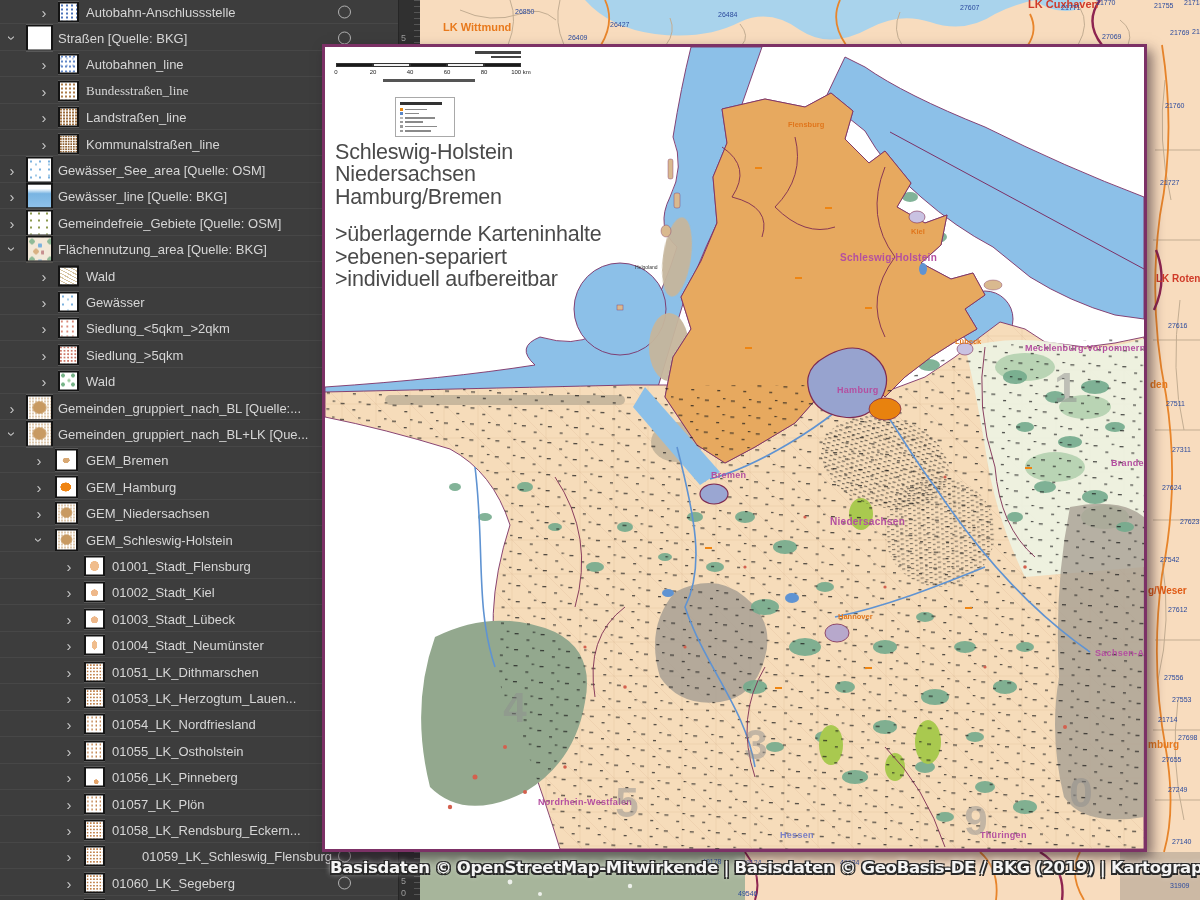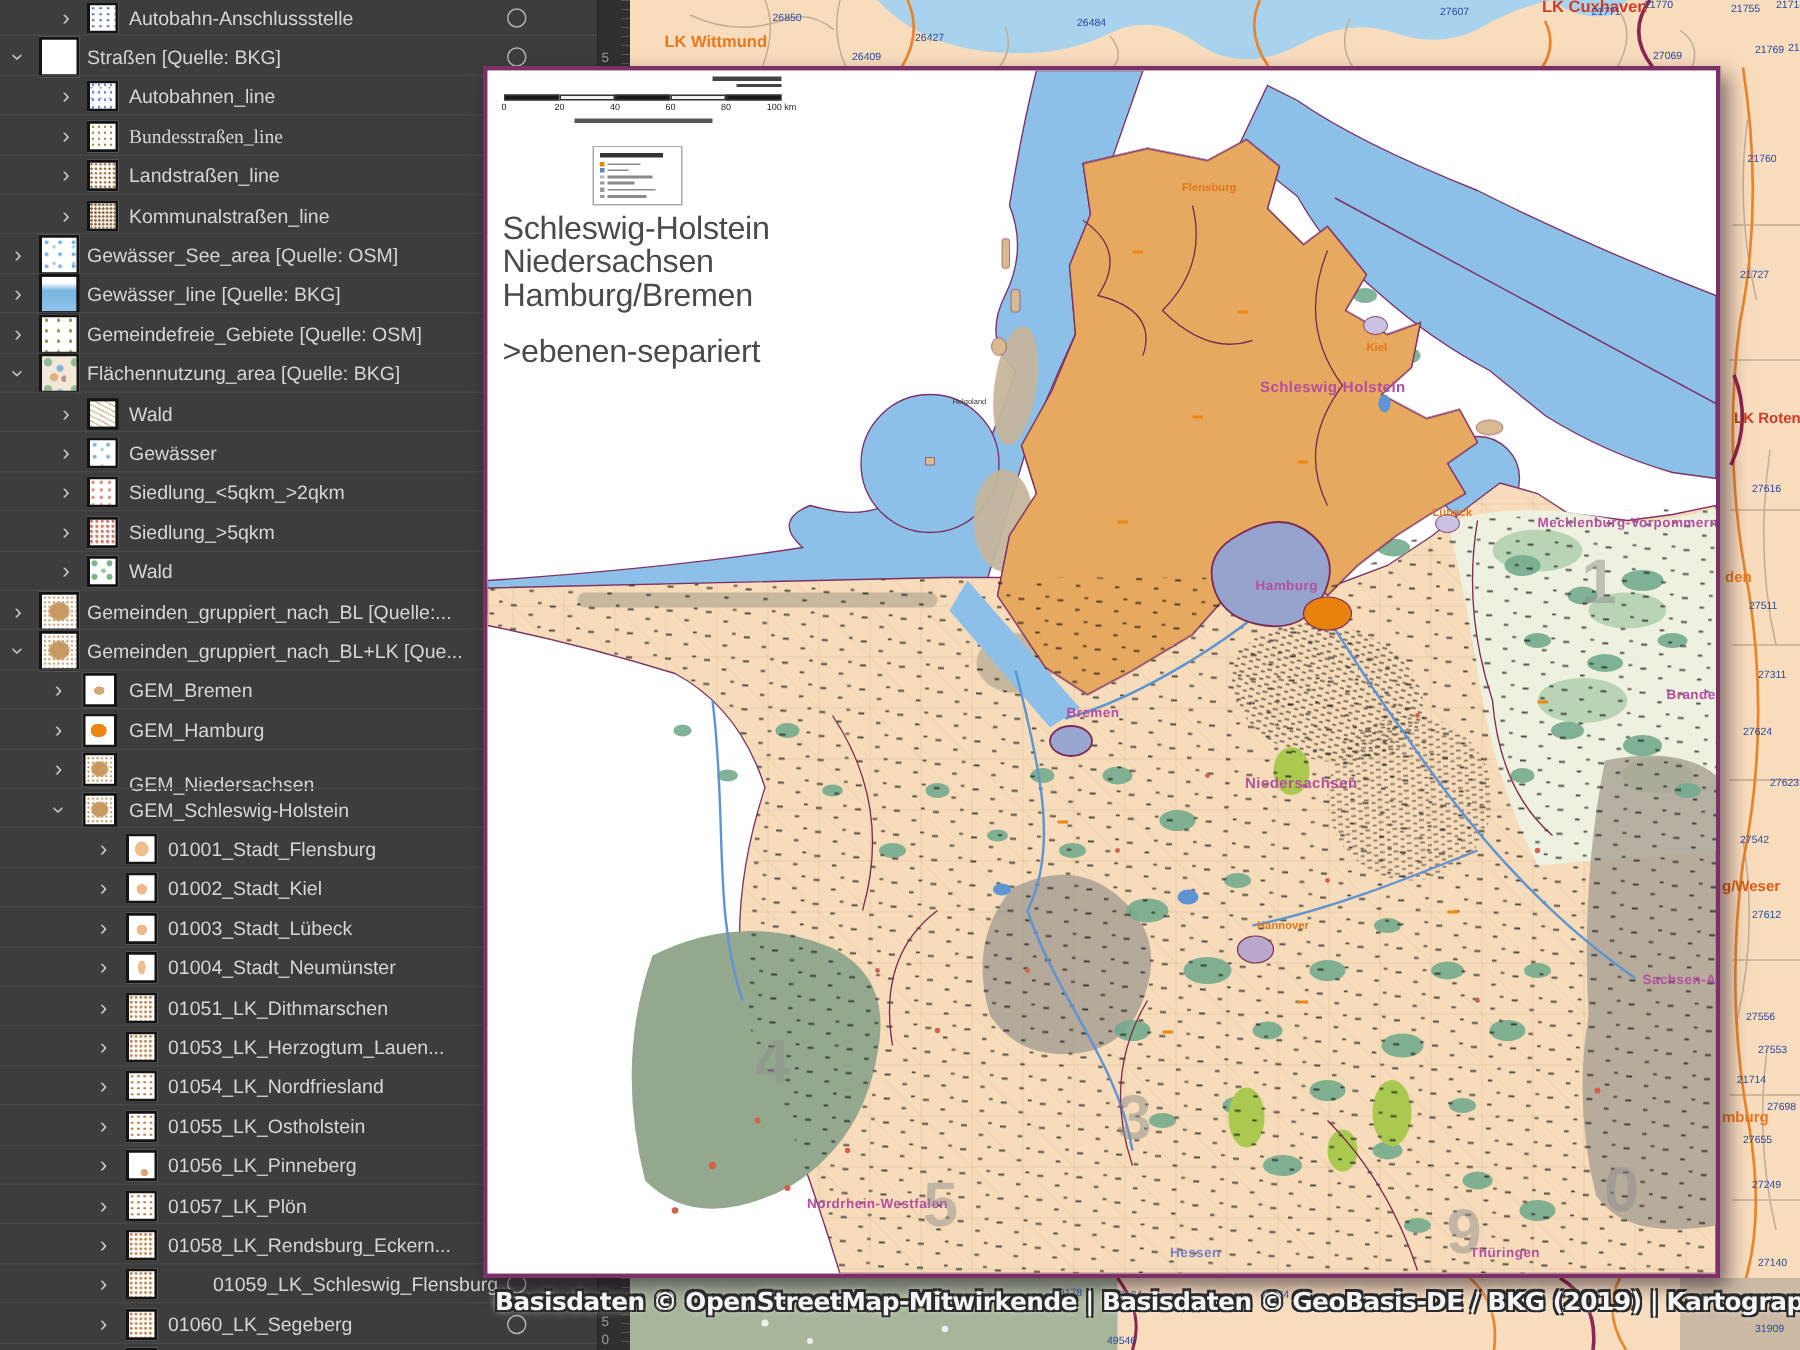--- a/index.html
+++ b/index.html
@@ -186,21 +186,21 @@
     </div>
         <div class="lrow" style="top: 472.2px;">
       <span class="chev" style="left: 33px;">›</span>
       <span class="thumb t-orange-blob" style="left: 55px; height: 23px; width: 23px;"></span>
       <span class="lbl" style="left: 86px;">GEM_Hamburg</span>
       <span class="tgt"></span>
     </div>
         <div class="lrow" style="top: 498.6px;">
       <span class="chev" style="left: 33px;">›</span>
       <span class="thumb t-tan-map" style="left: 55px; height: 23px; width: 23px;"></span>
-      <span class="lbl" style="left: 86px; margin-top: 10px;">GEM_Niedersachsen</span>
+      <span class="lbl" style="left: 86px;">GEM_Niedersachsen</span>
       <span class="tgt"></span>
     </div>
         <div class="lrow" style="top: 525px;">
       <span class="chev exp" style="left: 33px;">›</span>
       <span class="thumb t-tan-map" style="left: 55px; height: 23px; width: 23px;"></span>
       <span class="lbl" style="left: 86px;">GEM_Schleswig-Holstein</span>
       <span class="tgt"></span>
     </div>
         <div class="lrow" style="top: 551.4px;">
       <span class="chev" style="left: 63px;">›</span>
@@ -663,19 +663,21 @@
             </div>
           </div>
       </div>
 
       <div class="ovtitle">
         <div>Schleswig-Holstein</div>
         <div>Niedersachsen</div>
         <div>Hamburg/Bremen</div>
       </div>
       <div class="ovbullets">
+        <div>&gt;überlagernde Karteninhalte</div>
         <div>&gt;ebenen-separiert</div>
+        <div>&gt;individuell aufbereitbar</div>
       </div>
     </div>
   </div>
 
   <div class="caption">Basisdaten © OpenStreetMap-Mitwirkende  |  Basisdaten © GeoBasis-DE / BKG (2019)  |  Kartographie © grebemaps.de</div>
 </div>
 
 </body></html>

